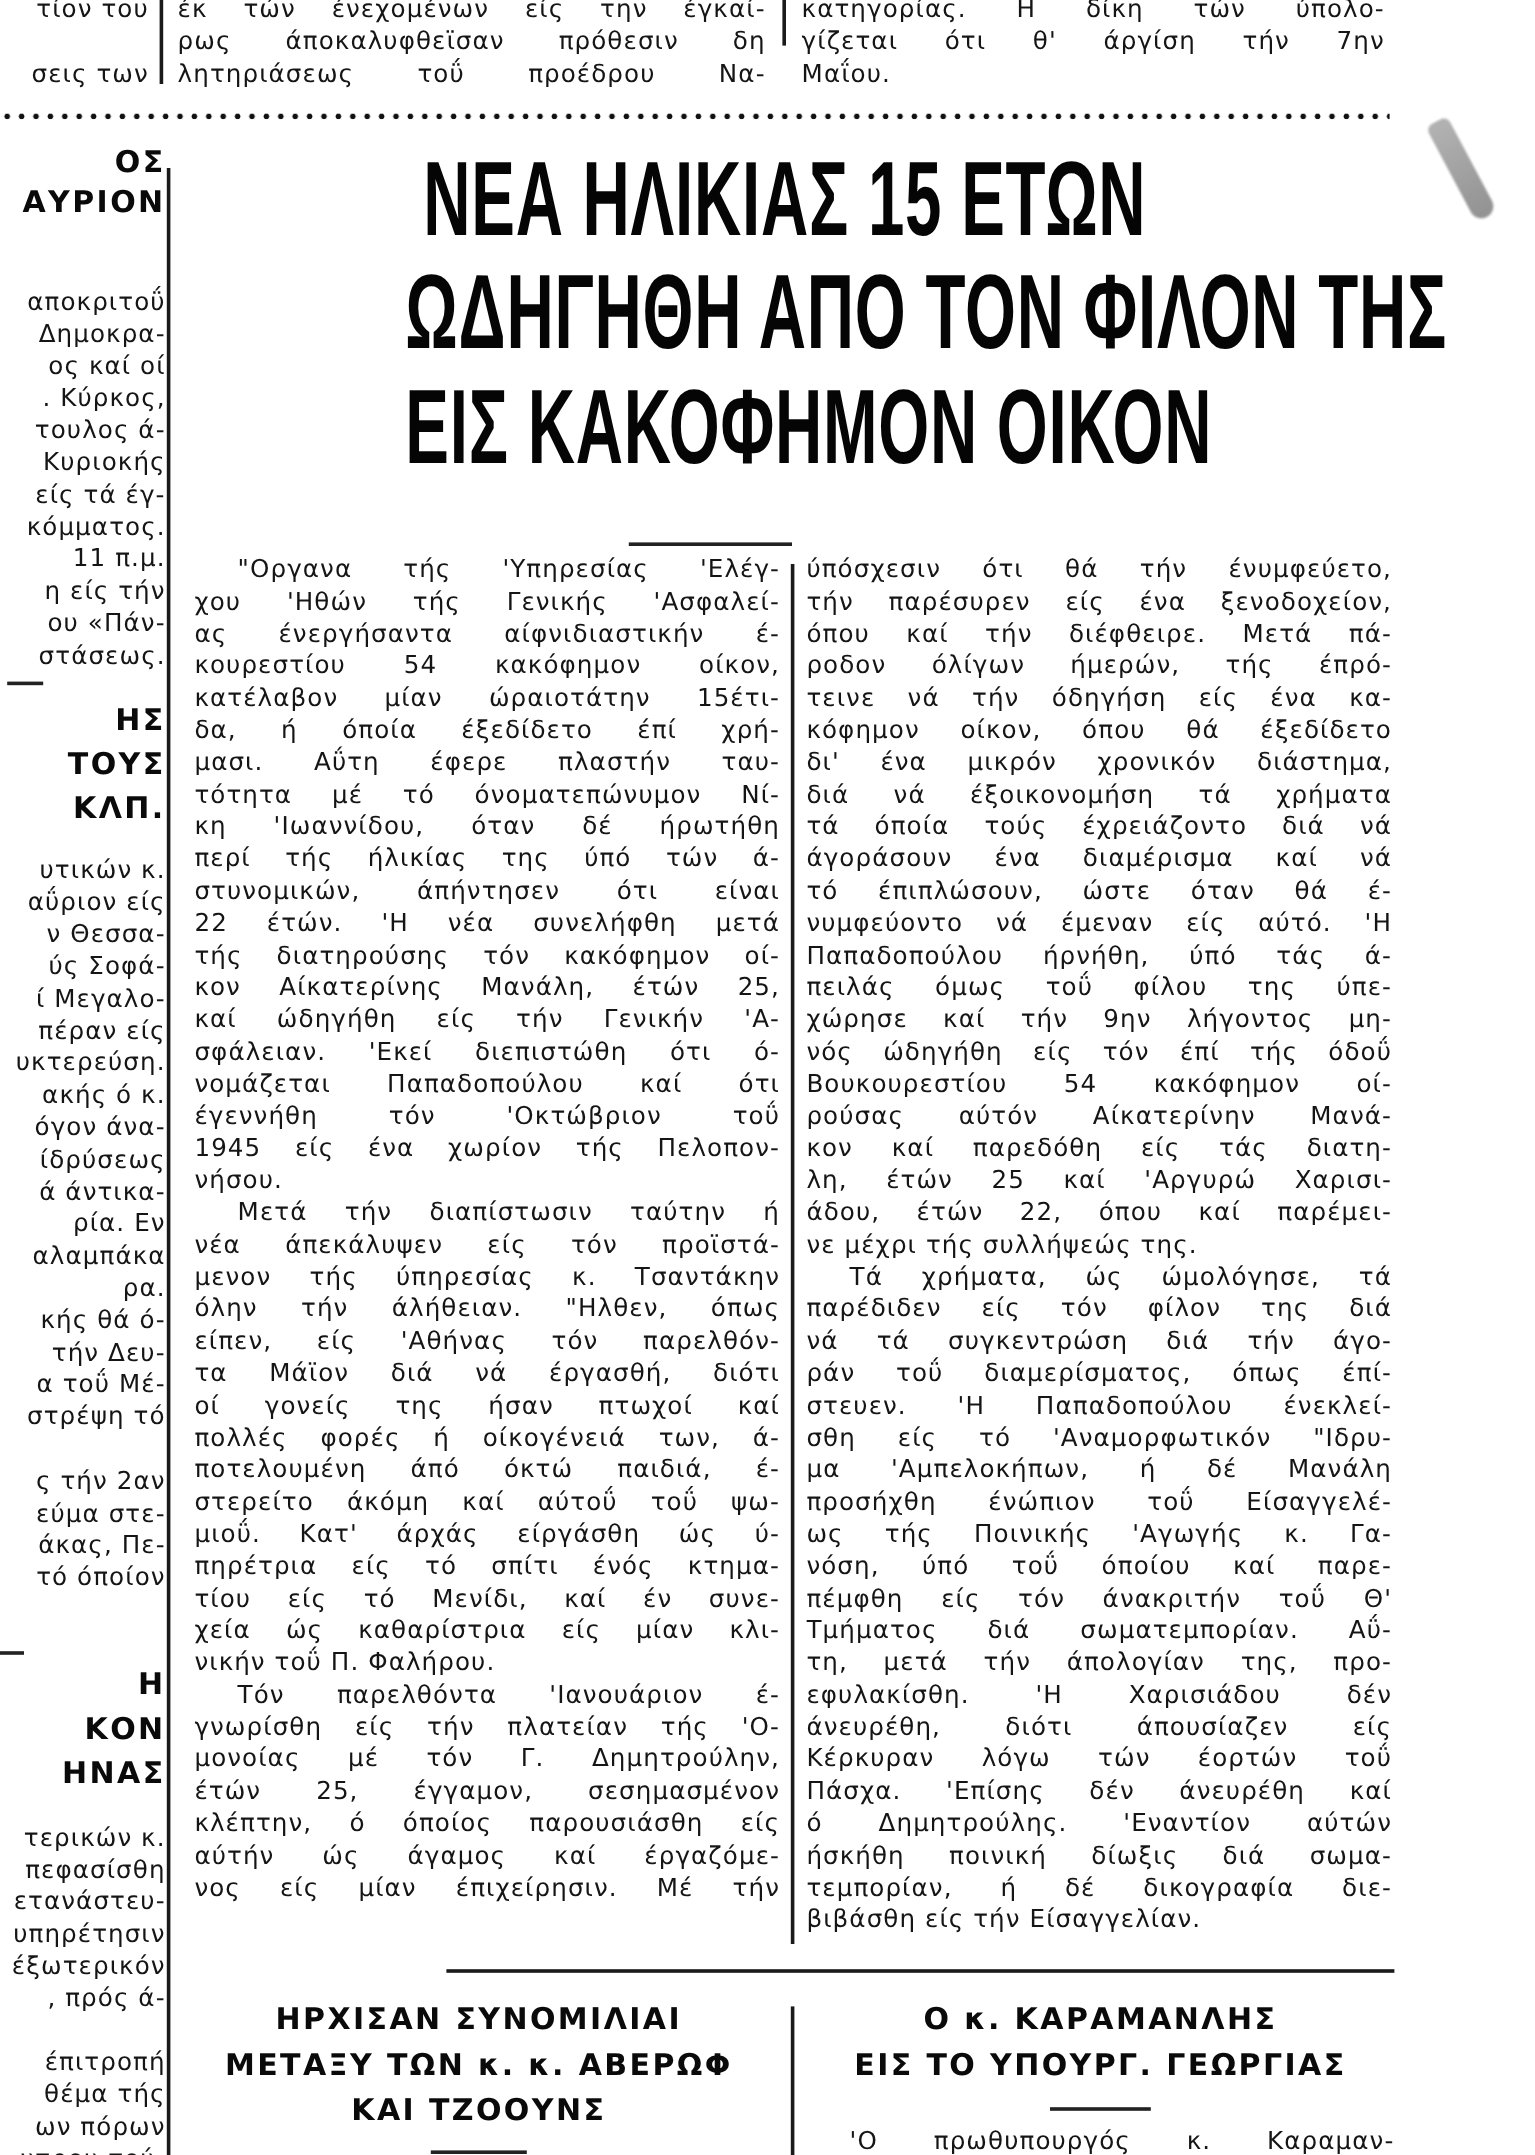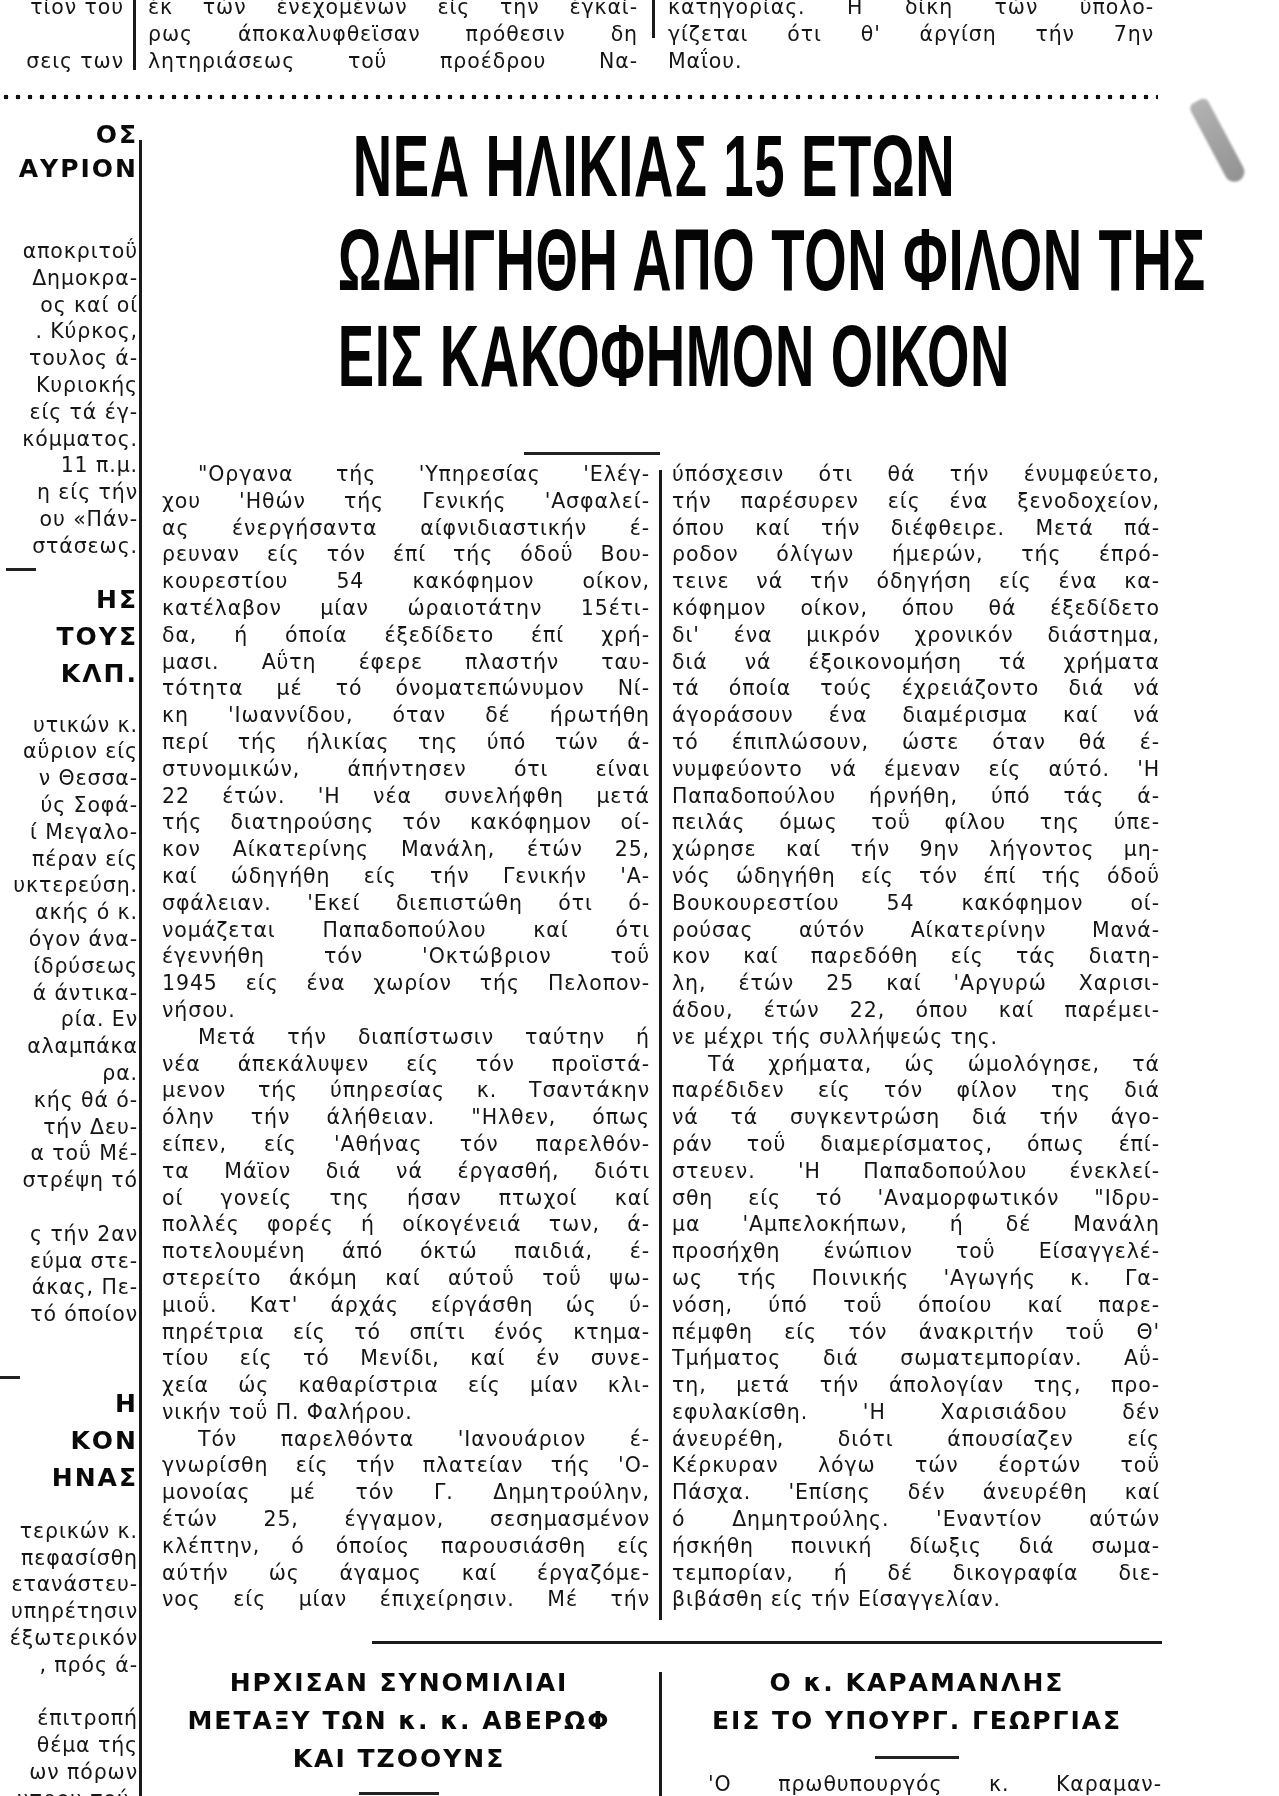--- a/index.html
+++ b/index.html
@@ -143,21 +143,20 @@
   <div class="main-headline">ΝΕΑ ΗΛΙΚΙΑΣ 15 ΕΤΩΝ</div>
   <div class="main-headline" style="margin-top:-2px;">ΩΔΗΓΗΘΗ ΑΠΟ ΤΟΝ ΦΙΛΟΝ ΤΗΣ</div>
   <div class="main-headline" style="margin-top:0px;">ΕΙΣ ΚΑΚΟΦΗΜΟΝ ΟΙΚΟΝ</div>
 </div>
 <div class="sub-rule" style="left:524px;top:452px;width:136px;"></div>
 
 <div class="abs body-text" style="left:162px;top:461px;width:488px;" id="c1">
     <span class="line indent">"Οργανα τής 'Υπηρεσίας 'Ελέγ-</span>
     <span class="line">χου 'Ηθών τής  Γενικής 'Ασφαλεί-</span>
     <span class="line">ας ένεργήσαντα αίφνιδιαστικήν έ-</span>
-    <span class="line">ρευναν είς τόν έπί τής όδοΰ Βου-</span>
     <span class="line">κουρεστίου 54  κακόφημον οίκον,</span>
     <span class="line">κατέλαβον μίαν ώραιοτάτην 15έτι-</span>
     <span class="line">δα, ή όποία έξεδίδετο έπί χρή-</span>
     <span class="line">μασι. Αΰτη έφερε πλαστήν ταυ-</span>
     <span class="line">τότητα μέ τό όνοματεπώνυμον Νί-</span>
     <span class="line">κη 'Ιωαννίδου, όταν δέ ήρωτήθη</span>
     <span class="line">περί τής ήλικίας της ύπό τών ά-</span>
     <span class="line">στυνομικών,  άπήντησεν ότι είναι</span>
     <span class="line">22 έτών. 'Η νέα συνελήφθη μετά</span>
     <span class="line">τής διατηρούσης τόν κακόφημον οί-</span>

